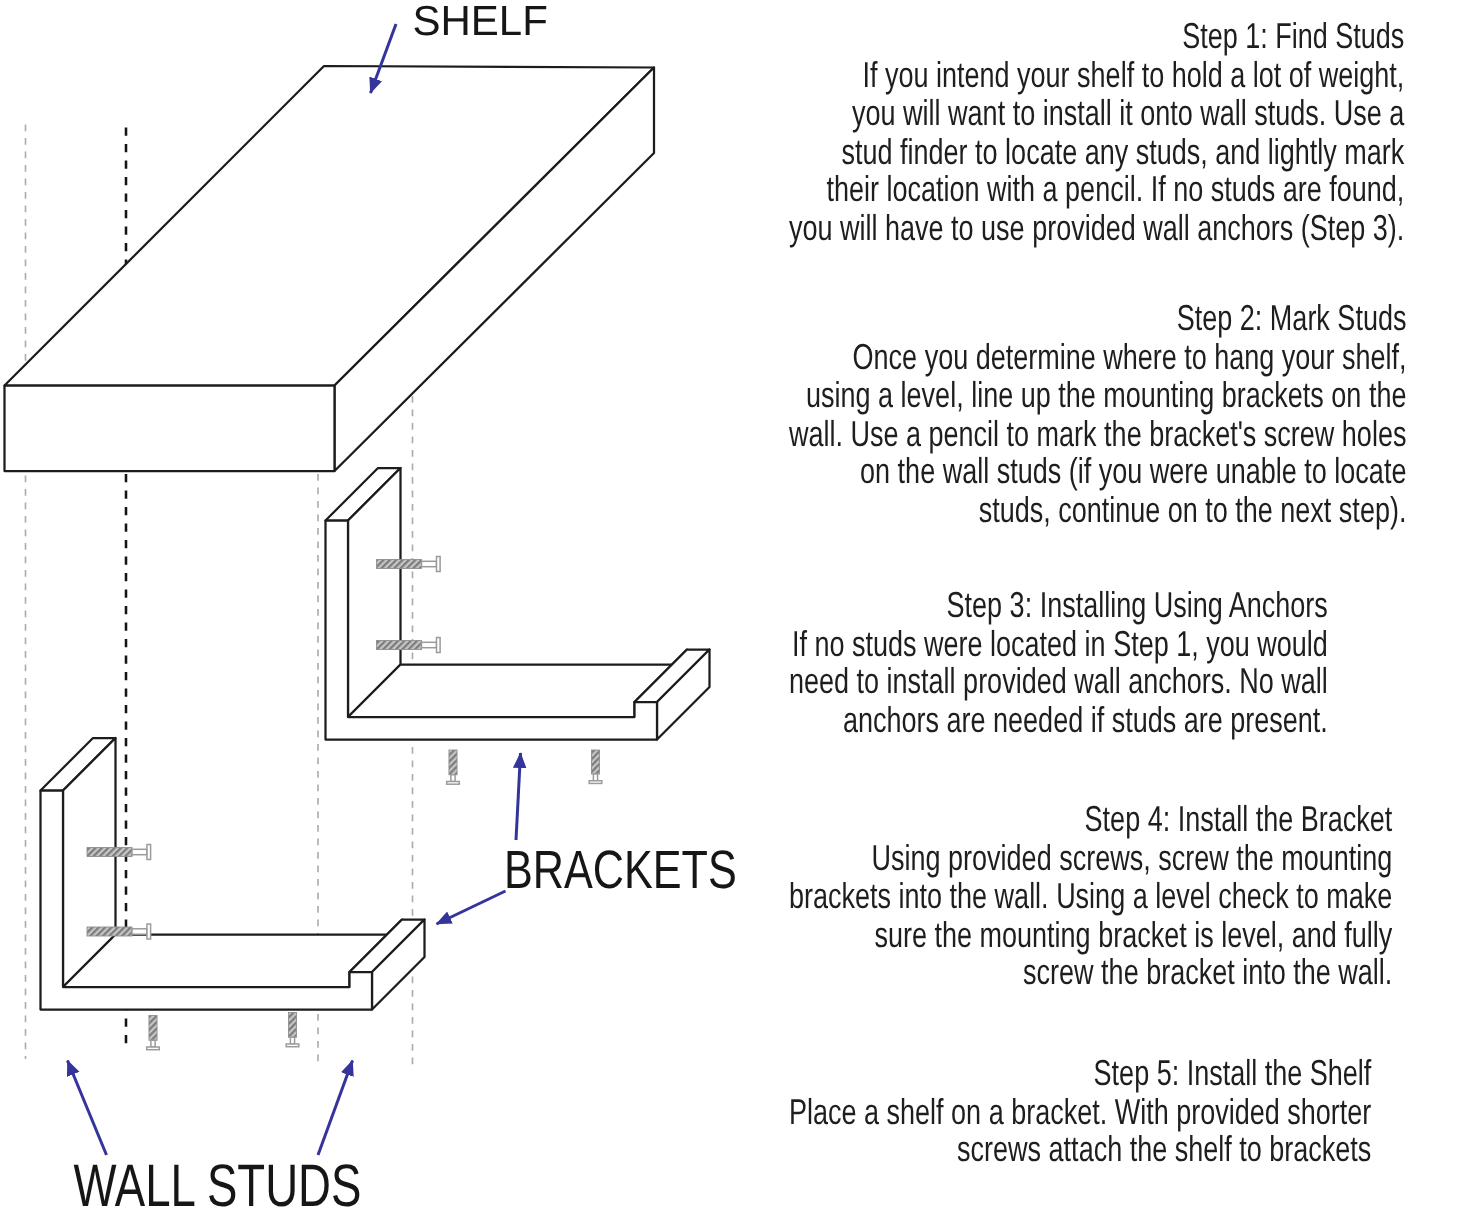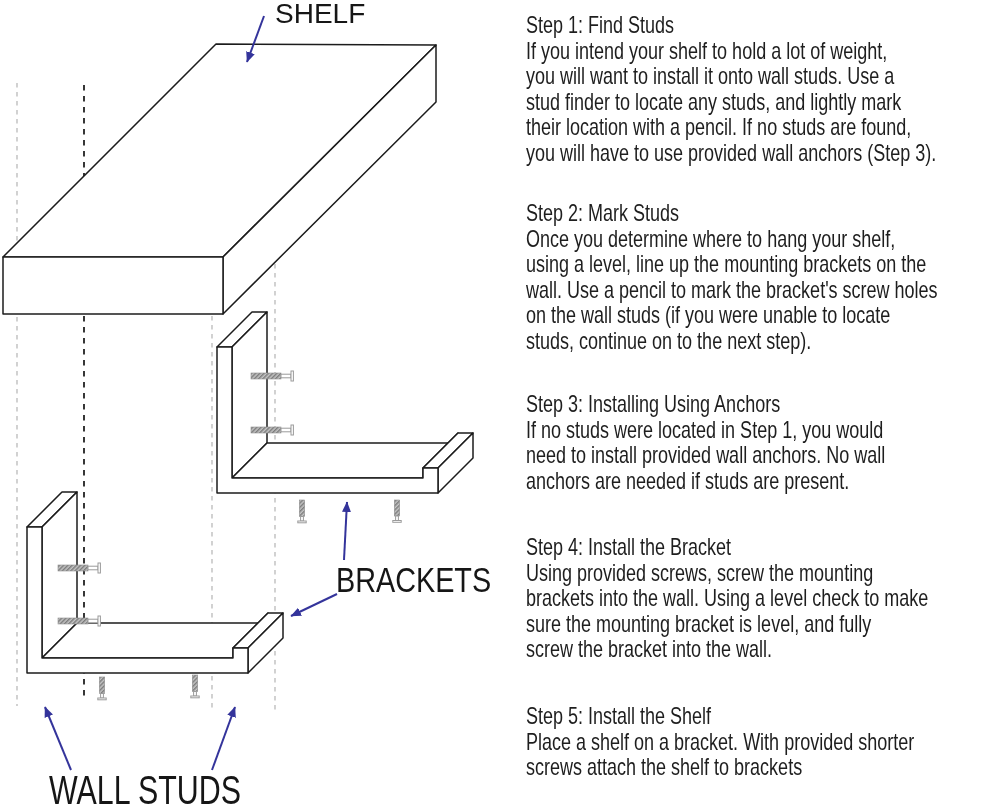--- a/index.html
+++ b/index.html
@@ -1,18 +1,18 @@
 <!DOCTYPE html>
 <html style="--line: #1c1c1c; --arrow: #34349b; --stud_light: #adadad; --stud_dark: #141414; --screw: #8f8f8f; --text: #1e1e1e;"><head>
 <meta charset="utf-8">
 <style>
   html,body { margin:0; padding:0; background:#ffffff; }
   .canvas {
     position:relative; width:985px; height:806px; background:#fff;
-    overflow:hidden; font-family:"Liberation Sans", sans-serif;
+    overflow:hidden; font-family:"Liberation Sans", sans-serif;text-align:right;
   }
   
   .diagram { position:absolute; left:0; top:0; }
   .solid      { fill:#ffffff; stroke:var(--line,#1c1c1c); stroke-width:1.5; stroke-linejoin:round; }
   .dash-light { stroke:var(--stud_light,#adadad); stroke-width:1.1; stroke-dasharray:4.5 4.5; fill:none; }
   .dash-dark  { stroke:var(--stud_dark,#141414); stroke-width:1.7; stroke-dasharray:5.5 5.5; fill:none; }
   .arrow-line { stroke:var(--arrow,#34349b); stroke-width:2; fill:none; }
   .ah         { fill:var(--arrow,#34349b); }
   .shaft      { fill:url(#hatch); stroke:var(--screw,#8f8f8f); stroke-width:0.6; }
   .shank      { fill:#ffffff; stroke:#9b9b9b; stroke-width:1; }

